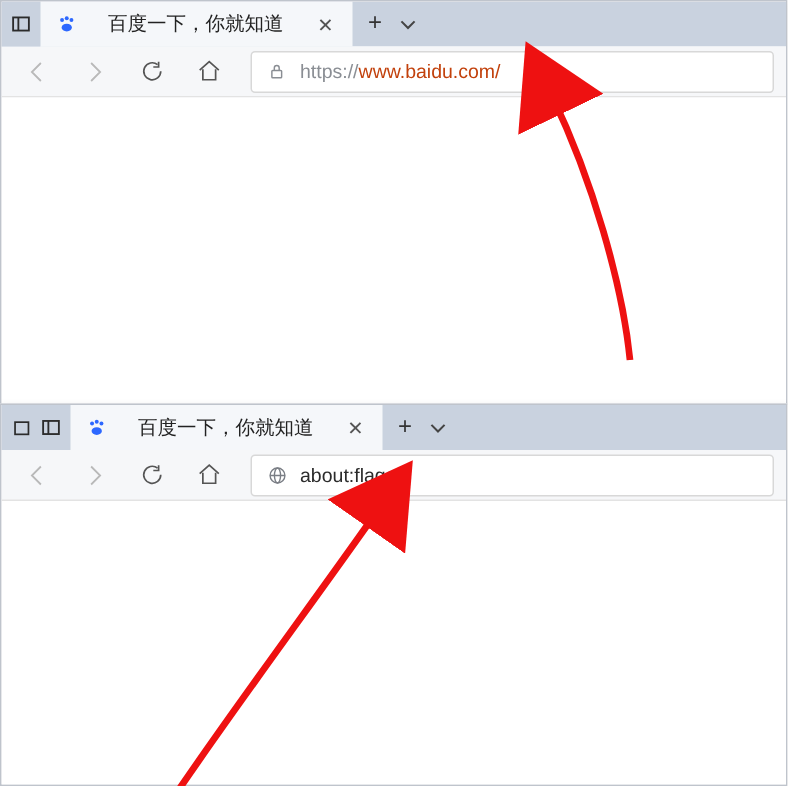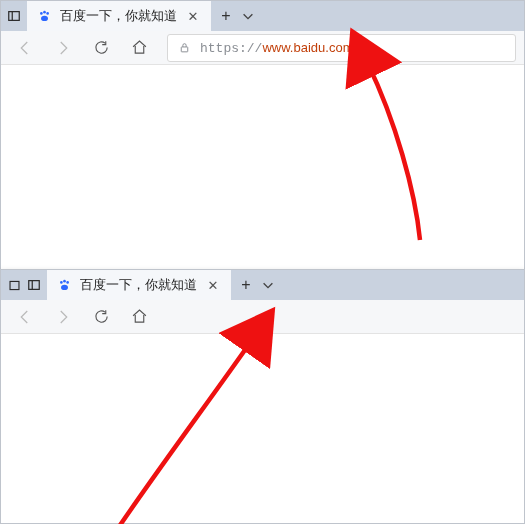--- a/index.html
+++ b/index.html
@@ -29,21 +29,21 @@
   .winicon {
     width: 14px; height: 14px; display: inline-flex; align-items: center; justify-content: center;
     color: #2b2b2b;
   }
   .tab {
     display: flex;
     align-items: center;
     height: 100%;
     padding: 0 10px;
     background: #f5f7fa;
-    gap: 8px;
+    gap: 20px;
     font-size: 13px;
     color: #222;
     position: relative;
   }
   .tab .favicon { width: 15px; height: 15px; color: #2d68ff; }
   .tab .title { white-space: nowrap; }
   .tab .close { color: #555; font-size: 13px; width: 16px; text-align: center; }
   .tab-actions {
     display: flex; align-items: center; height: 100%; padding: 0 6px; gap: 6px; color: #333;
   }
@@ -67,21 +67,21 @@
     align-items: center;
     gap: 8px;
     padding: 0 10px;
     background: #fff;
     border: 1px solid #d8d8d8;
     border-radius: 3px;
     color: #6b6f75;
     font-size: 13px;
   }
   .addr .addr-icon { width: 14px; height: 14px; color: #7a7e85; display:flex; align-items:center; }
-  .addr .url-scheme { color: #8a8e94; font-family: Liberation Mono, monospace; }
+  .addr .url-scheme { color: #8a8e94; }
   .addr .url-host { color: #c2410c; }
   .addr.flags .url-host { color: #2b2b2b; font-weight: 400; }
   .content { width: 100%; height: calc(100% - 64px); background: #fff; }
   .red-arrow { position: absolute; pointer-events: none; }
   svg { display: block; }
 </style>
 </head>
 <body>
 
 <div class="viewport">
@@ -207,20 +207,30 @@
             <path d="M20 12a8 8 0 1 1-3-6.2"></path>
             <polyline points="18,3 18,8 13,8"></polyline>
           </svg>
       </span>
       <span class="navbtn">
         <svg viewBox="0 0 24 24" width="17" height="17" stroke="#555" fill="none" stroke-width="1.6">
             <path d="M3 11 L12 3 L21 11"></path>
             <path d="M6 10 V20 H18 V10"></path>
           </svg>
       </span>
+      <div class="addr flags">
+        <span class="addr-icon">
+          <svg viewBox="0 0 24 24" width="14" height="14" stroke="#7a7e85" fill="none" stroke-width="1.6">
+              <circle cx="12" cy="12" r="8.5"></circle>
+              <ellipse cx="12" cy="12" rx="3.5" ry="8.5"></ellipse>
+              <line x1="3.5" y1="12" x2="20.5" y2="12"></line>
+            </svg>
+        </span>
+        <span class="url-host">about:flags</span>
+      </div>
     </div>
     <div class="content"></div>
   </div>
 
   <svg class="red-arrow" style="left:0;top:0;" width="525" height="524">
     <defs>
       <marker id="ah1" markerWidth="14" markerHeight="14" refX="3" refY="7" orient="auto">
         <path d="M0,0 L0,14 L12,7 z" fill="#e11"></path>
       </marker>
     </defs>

